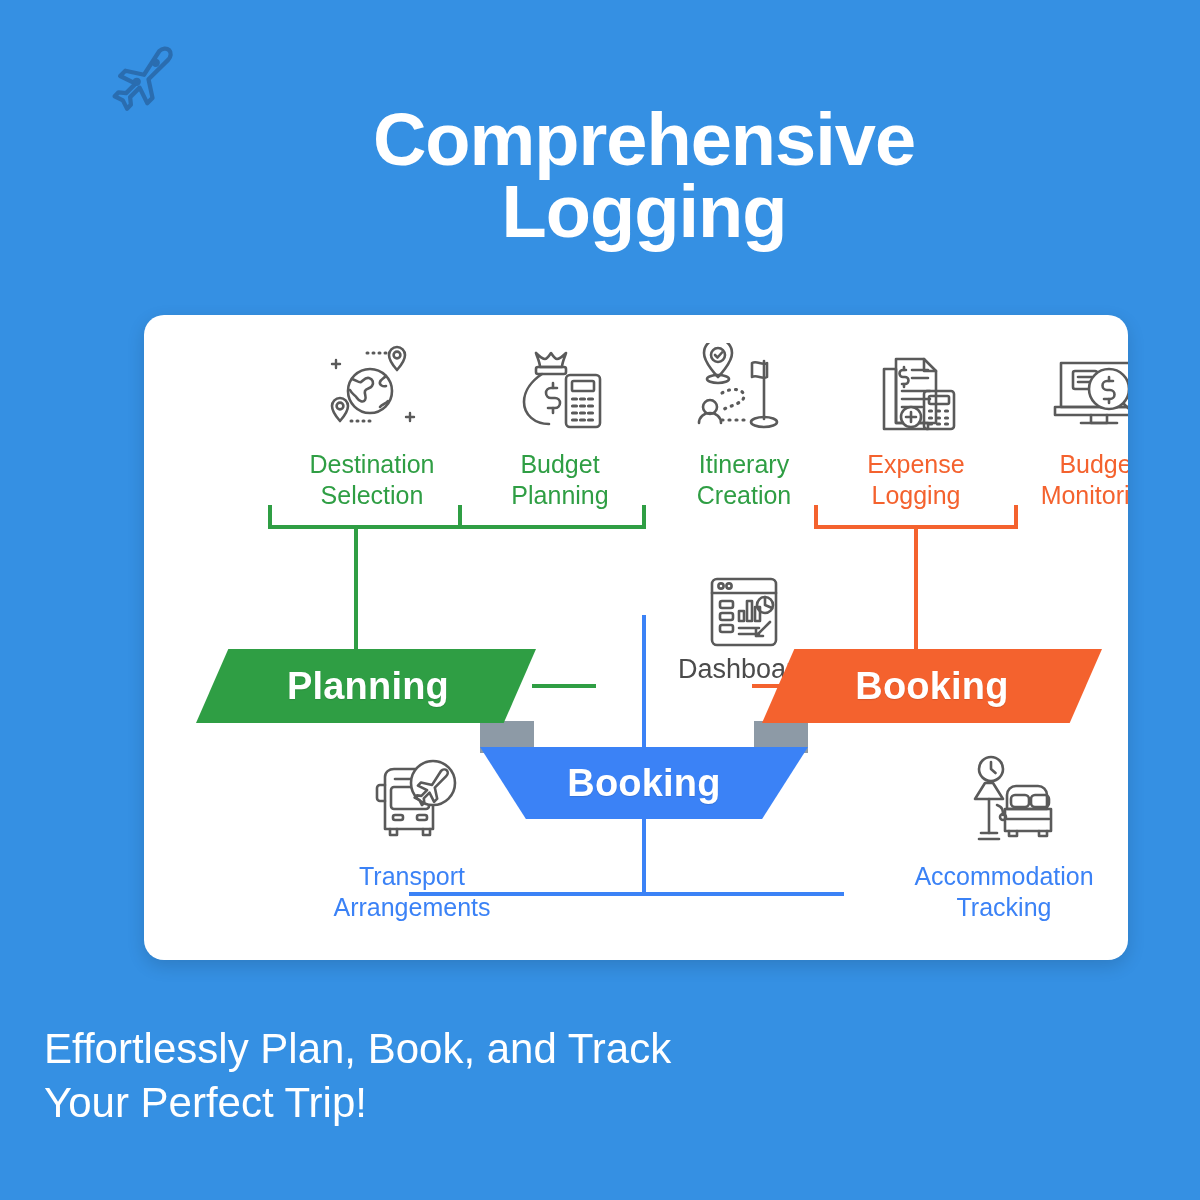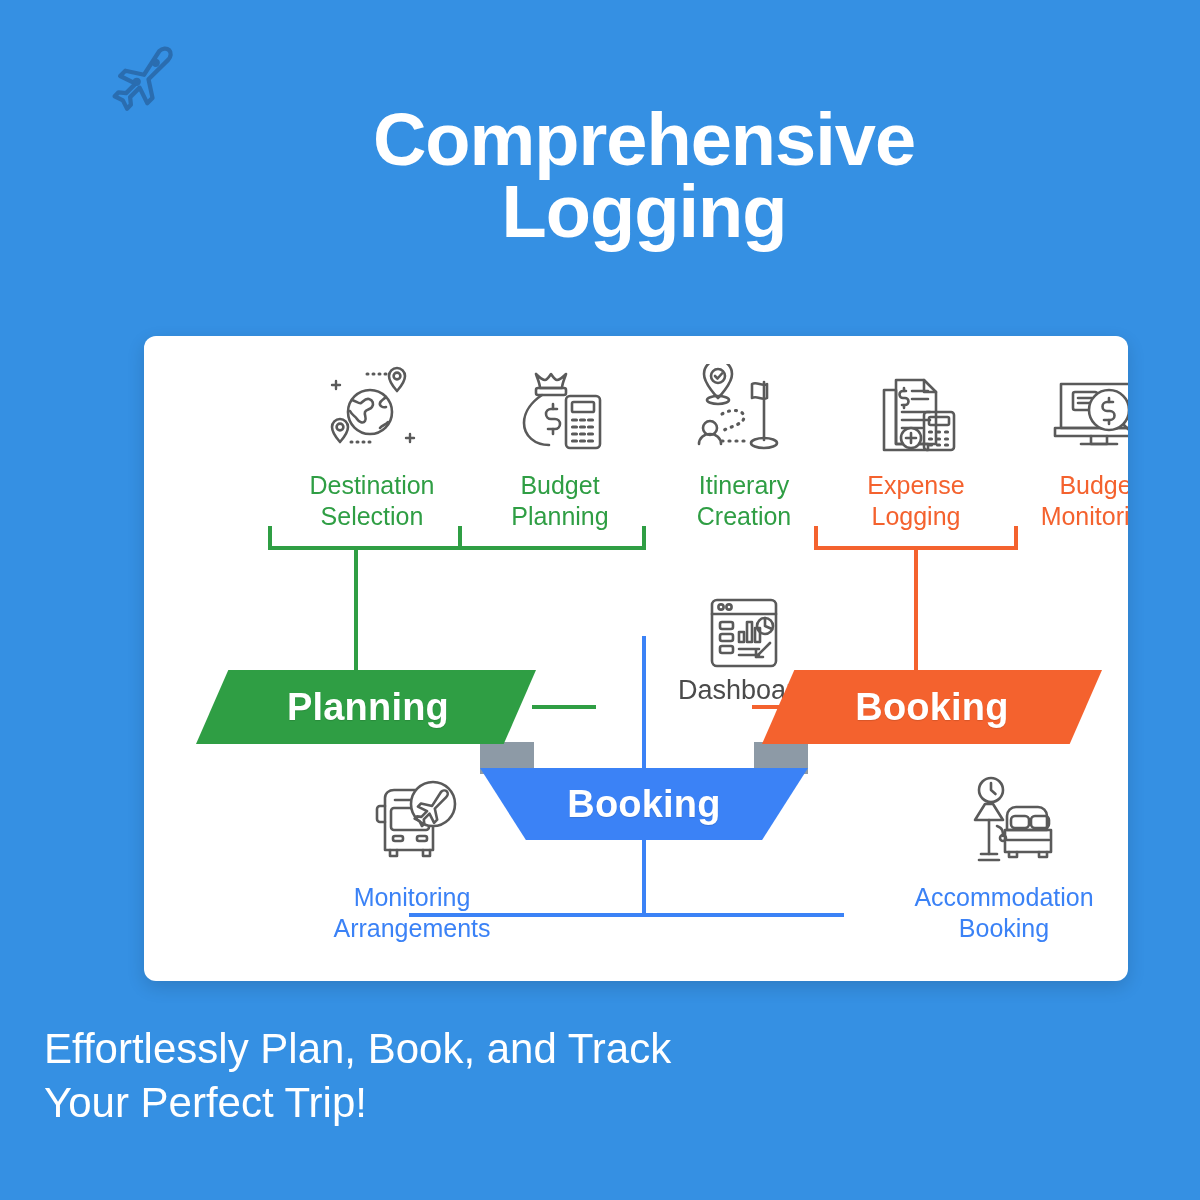--- a/index.html
+++ b/index.html
@@ -19,22 +19,22 @@
   .title{
     position:absolute;left:0;top:104px;width:1200px;
     text-align:center;color:#ffffff;
     font-size:74px;font-weight:bold;line-height:0.97;
     letter-spacing:-1px;
   }
   .title .l2{display:block;}
 
   
   .card{
-    position:absolute;left:100px;top:336px;width:984px;height:645px;
-    background:#ffffff;border-radius:12px;
+    position:absolute;left:100px;top:315px;width:984px;height:645px;
+    background:#ffffff;border-radius:20px;
     box-shadow:0 6px 18px rgba(0,0,0,.14);
     overflow:hidden;
   }
 
   
   .node{position:absolute;text-align:center;}
   .node .ico{height:104px;display:flex;align-items:center;justify-content:center;}
   .node .lbl{
     margin-top:6px;font-size:25px;line-height:1.22;font-weight:400;
     white-space:pre-line;
@@ -287,21 +287,21 @@
           <path d="M28 30h-5a3 3 0 0 0-3 3v10a3 3 0 0 0 3 3h5"></path>
           <rect x="34" y="32" width="38" height="22" rx="3"></rect>
           <path d="M38 24h24"></path>
           <rect x="36" y="60" width="10" height="5" rx="2"></rect>
           <rect x="60" y="60" width="10" height="5" rx="2"></rect>
           <path d="M33 74v6h7v-6M66 74v6h7v-6"></path>
           <circle cx="76" cy="28" r="22" fill="#fff"></circle>
           <path d="M84 16c1.8-1.8 4.4-2 5.8-.6 1.4 1.4 1.2 4-.6 5.8L77.8 32.6l2.4 11.1-3.1 3.1-4.6-9.2-5.7 5.7.5 4.5-2.3 2.3-2.5-4.9-4.9-2.5 2.3-2.3 4.5.5 5.7-5.7-9.2-4.6 3.1-3.1 11.1 2.4z"></path>
         </svg>
       </div>
-      <div class="lbl blue">Monitoring
+      <div class="lbl blue">Transport
 Arrangements</div>
     </div>
 
     <div class="node" id="n-accom">
       <div class="ico">
         <svg width="110" height="96" viewBox="0 0 110 96" fill="none" stroke="#5a5a5a" stroke-width="2.6" stroke-linecap="round" stroke-linejoin="round">
           <circle cx="42" cy="14" r="12"></circle>
           <path d="M42 7v7l4.5 4"></path>
           <path d="M26 44h28l-10-16h-8z"></path>
           <path d="M40 44v34"></path>
@@ -311,21 +311,21 @@
           <circle cx="54" cy="62" r="3"></circle>
           <path d="M58 40c0-5 4-9 9-9h22c5 0 9 4 9 9v14H58z"></path>
           <rect x="62" y="40" width="18" height="12" rx="4"></rect>
           <rect x="82" y="40" width="18" height="12" rx="4"></rect>
           <path d="M56 54h46v22H56z"></path>
           <path d="M58 64h42"></path>
           <path d="M60 76v5h8v-5M90 76v5h8v-5"></path>
         </svg>
       </div>
       <div class="lbl blue">Accommodation
-Booking</div>
+Tracking</div>
     </div>
 
     <div class="tab" id="tab-left"></div>
     <div class="tab" id="tab-right"></div>
 
     <div class="banner" id="b-planning">
       <div class="shape"></div>
       <div class="txt">Planning</div>
     </div>
 

